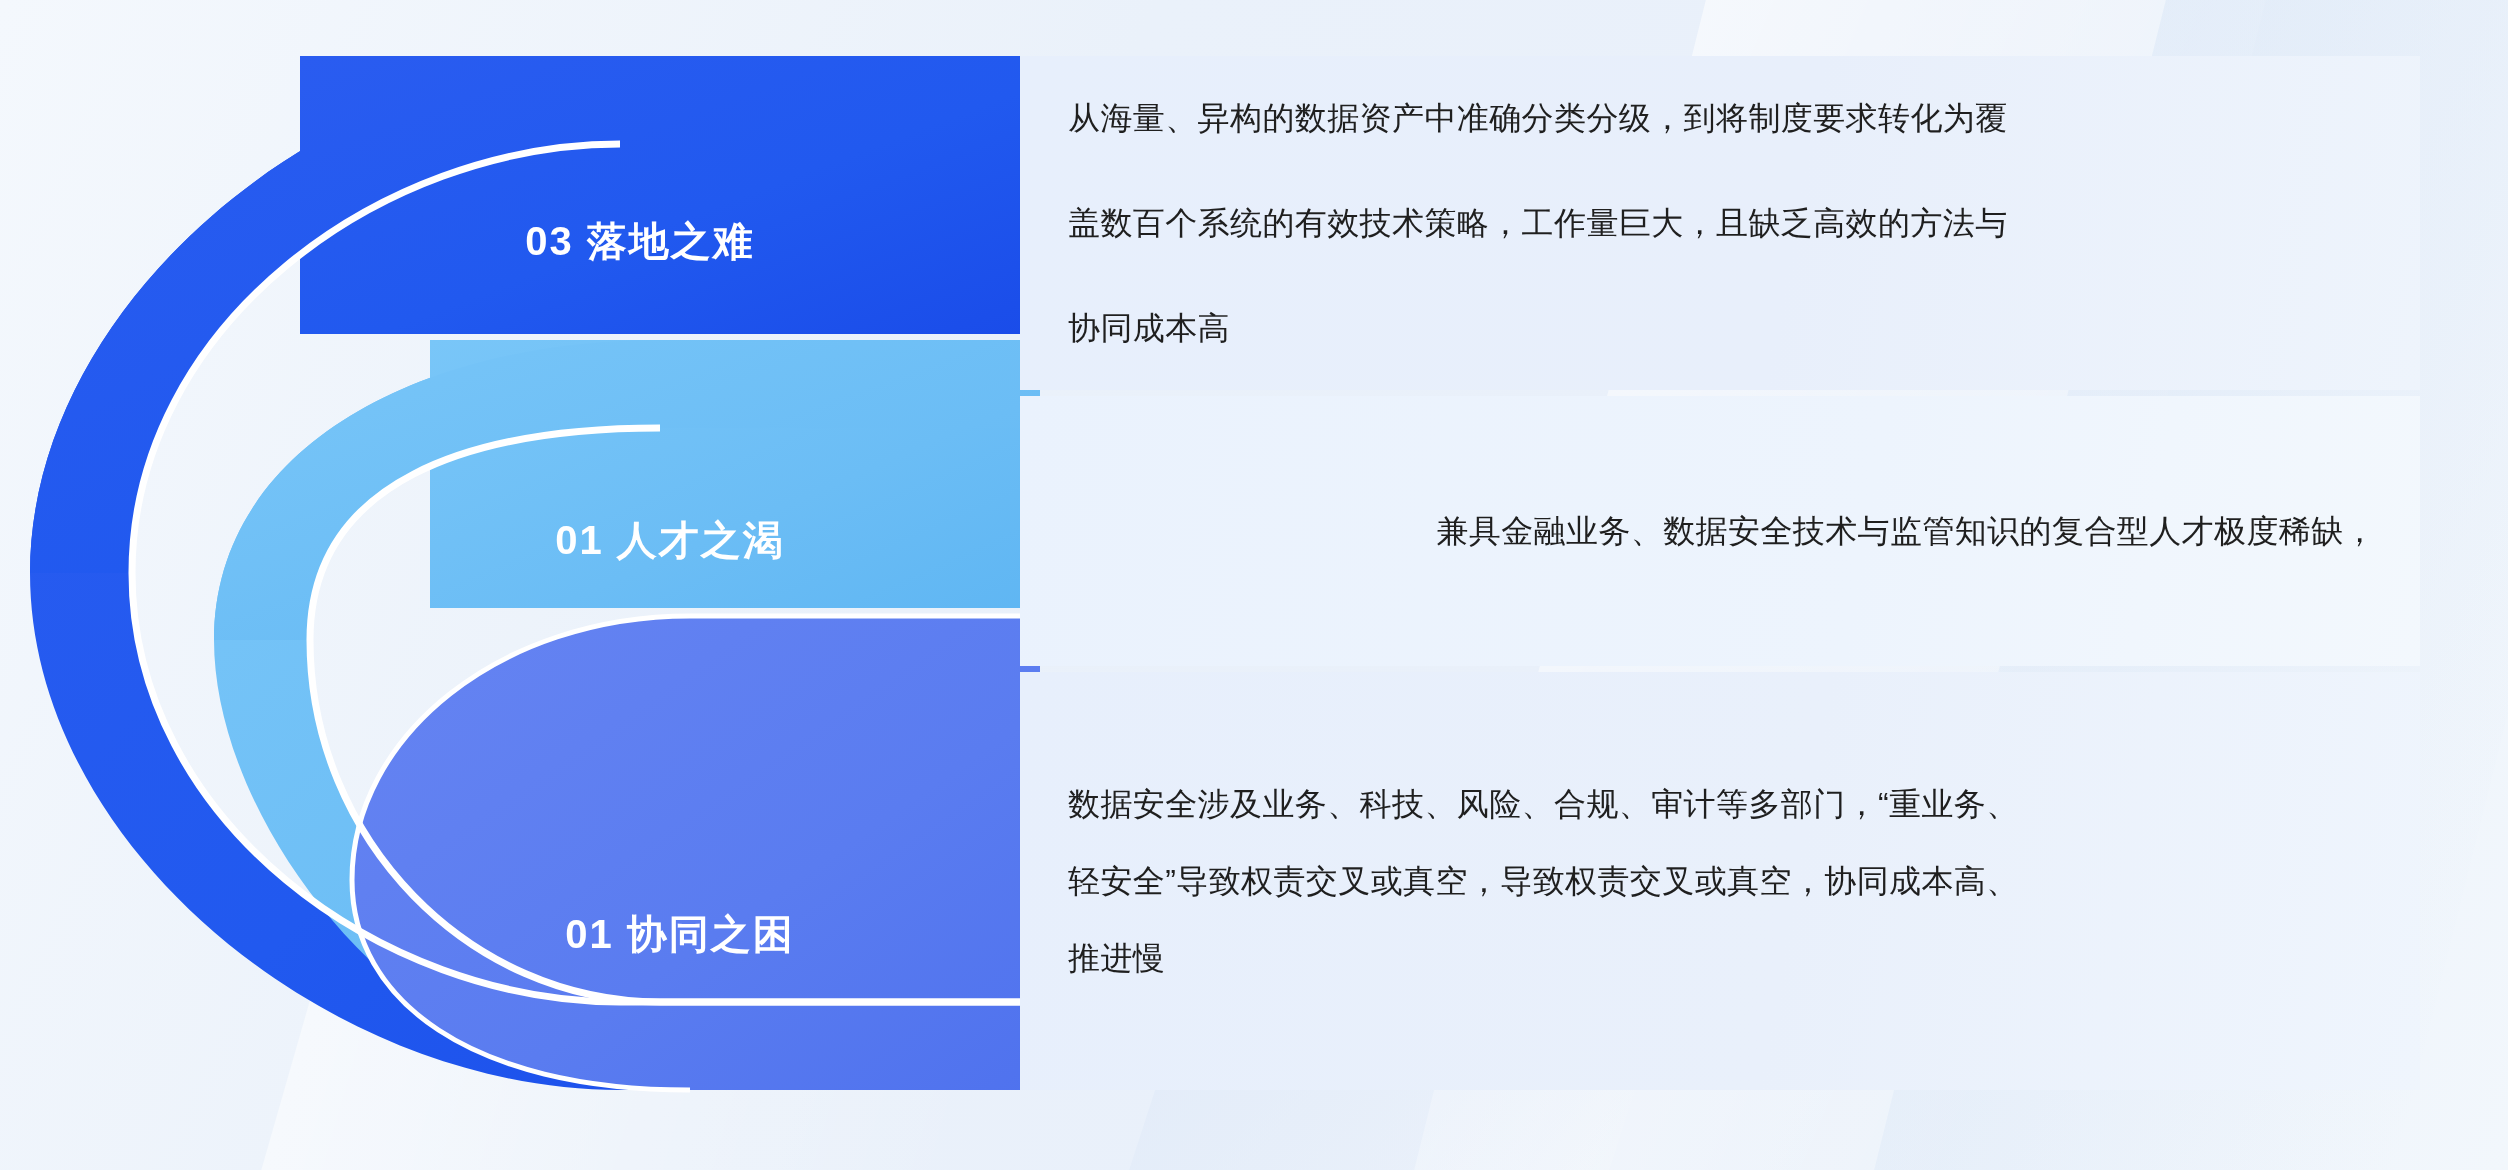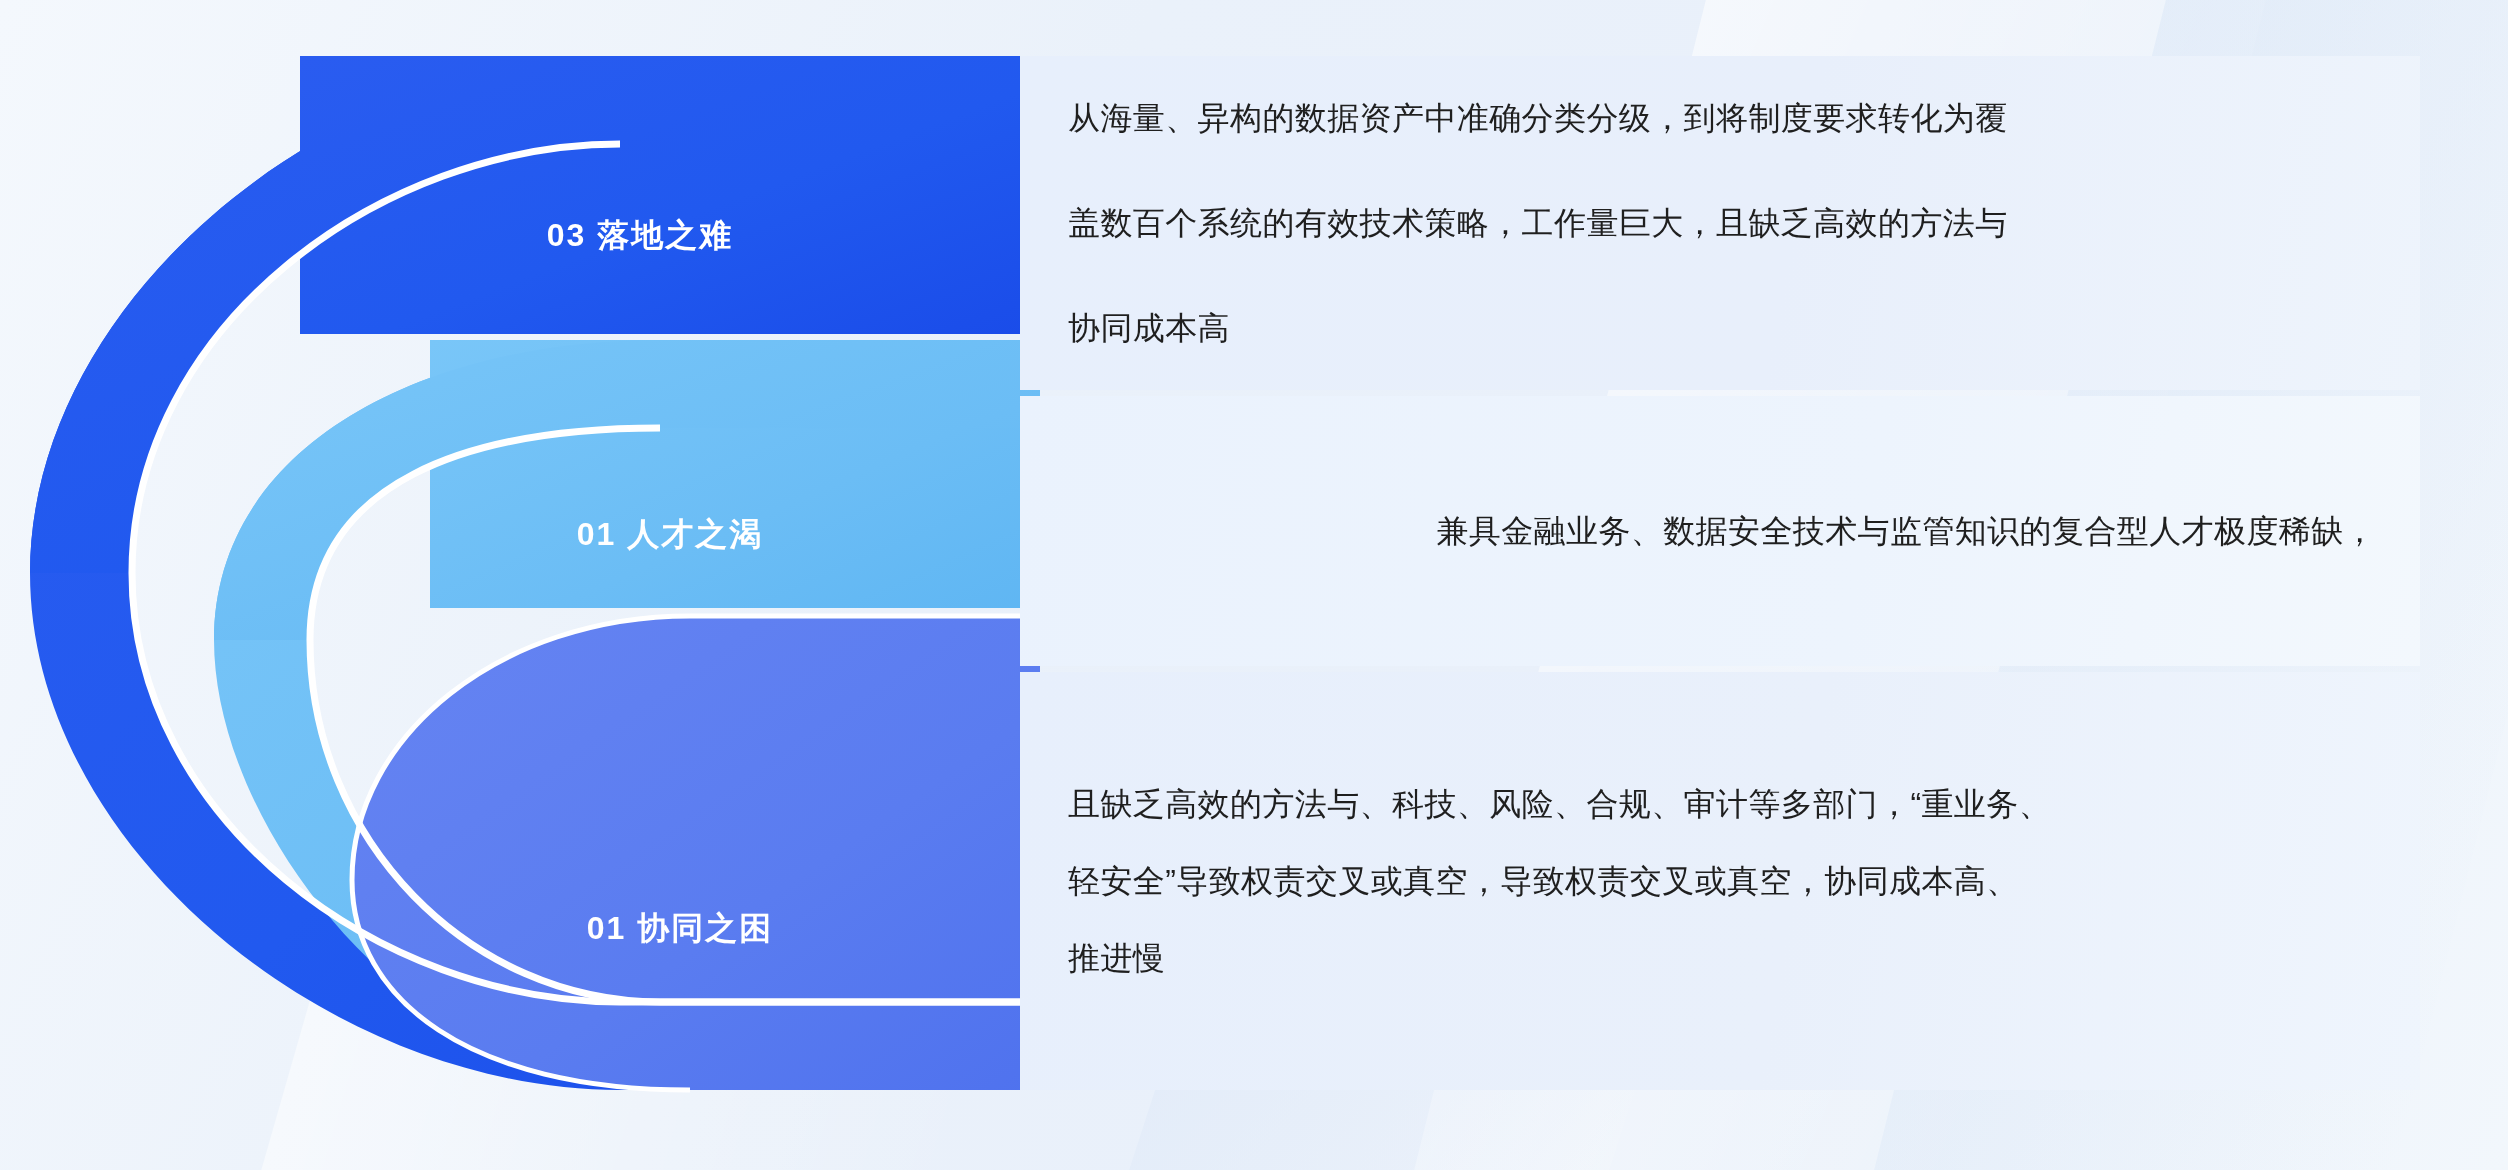--- a/index.html
+++ b/index.html
@@ -100,21 +100,21 @@
     position: absolute;
     left: 0;
     top: 0;
     width: 1040px;
     height: 1170px;
   }
 
   
   .arch-label {
     position: absolute;
-    font-size: 32px;
+    font-size: 40px;
     font-weight: bold;
     color: #ffffff;
     letter-spacing: 2px;
     white-space: nowrap;
     text-align: center;
   }
   #label-03 { left: 360px; top: 214px; width: 560px; }
   #label-02 { left: 390px; top: 513px; width: 560px; }
   #label-01 { left: 400px; top: 872px; width: 560px; margin-top: 35px; }
 </style>
@@ -221,19 +221,19 @@
       <div class="line">从海量、异构的数据资产中准确分类分级，到将制度要求转化为覆</div>
       <div class="line">盖数百个系统的有效技术策略，工作量巨大，且缺乏高效的方法与</div>
       <div class="line">协同成本高</div>
     </div>
 
     <div class="panel" id="panel-02">
       <div class="line">兼具金融业务、数据安全技术与监管知识的复合型人才极度稀缺，</div>
     </div>
 
     <div class="panel" id="panel-01">
-      <div class="line">且缺乏高效的方法与、科技、风险、合规、审计等多部门，“重业务、</div>
+      <div class="line">数据安全涉及业务、科技、风险、合规、审计等多部门，“重业务、</div>
       <div class="line">轻安全”导致权责交叉或真空，导致权责交叉或真空，协同成本高、</div>
       <div class="line">推进慢</div>
     </div>
 
   </div>
 </div>
 
 </body></html>

